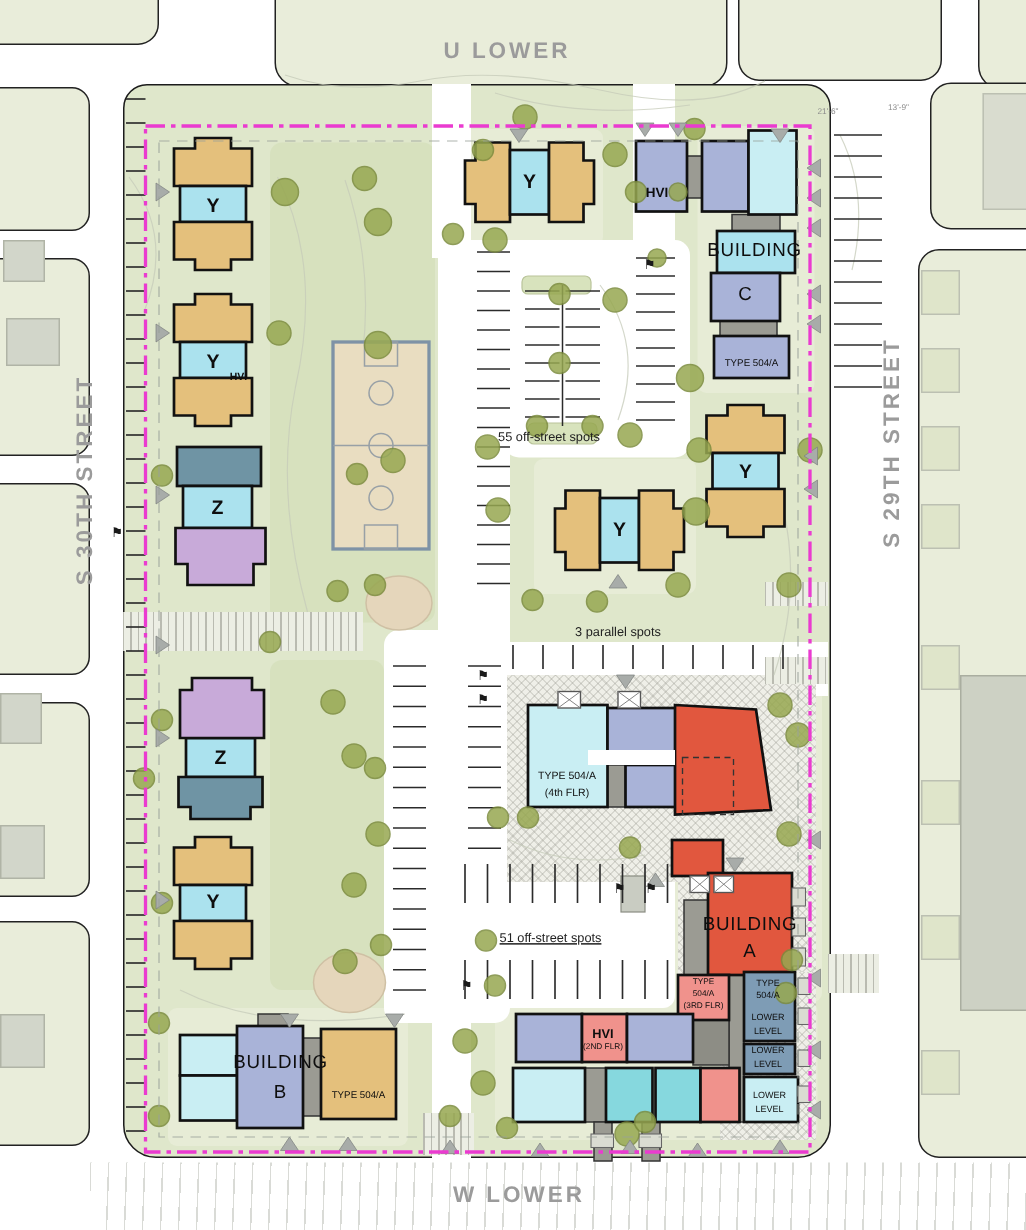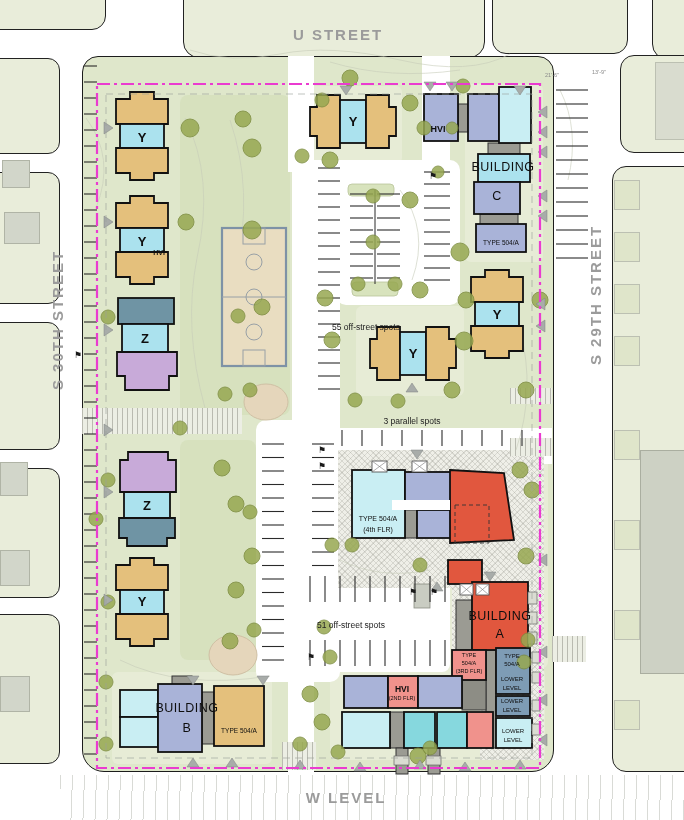--- a/index.html
+++ b/index.html
@@ -490,28 +490,28 @@
   </svg>
 
   <div class="dump" style="left:433px;top:176px;">⚑</div>
   <div class="dump" style="left:322px;top:450px;">⚑</div>
   <div class="dump" style="left:322px;top:466px;">⚑</div>
   <div class="dump" style="left:311px;top:657px;">⚑</div>
   <div class="dump" style="left:413px;top:592px;">⚑</div>
   <div class="dump" style="left:434px;top:592px;">⚑</div>
   <div class="dump" style="left:78px;top:355px;">⚑</div>
 
-  <div class="lbl street" style="left:338px;top:34px;">U STREET</div>
-  <div class="lbl street" style="left:346px;top:797px;">W LEVEL</div>
+  <div class="lbl street" style="left:338px;top:34px;">U LOWER</div>
+  <div class="lbl street" style="left:346px;top:797px;">W LOWER</div>
   <div class="lbl street vert" style="left:57px;top:320px;">S 30TH STREET</div>
   <div class="lbl street vert" style="left:595px;top:295px;">S 29TH STREET</div>
 
-  <div class="lbl note" style="left:366px;top:291px;margin-top:36px;">55 off-street spots</div>
+  <div class="lbl note" style="left:366px;top:291px;">55 off-street spots</div>
   <div class="lbl note" style="left:412px;top:421px;">3 parallel spots</div>
-  <div class="lbl note" style="left:351px;top:625px;">51 off-street spots</div>
+  <div class="lbl note" style="left:367px;top:625px;text-decoration:underline;">51 off-street spots</div>
 
   <div class="lbl unit" style="left:142px;top:137px;">Y</div>
   <div class="lbl unit" style="left:142px;top:241px;">Y</div>
   <div class="lbl tinyu" style="left:159px;top:252px;">HVI</div>
   <div class="lbl unit" style="left:145px;top:338px;">Z</div>
   <div class="lbl unit" style="left:147px;top:505px;">Z</div>
   <div class="lbl unit" style="left:142px;top:601px;">Y</div>
   <div class="lbl unit" style="left:497px;top:314px;">Y</div>
   <div class="lbl unit" style="left:353px;top:121px;">Y</div>
   <div class="lbl unit" style="left:413px;top:353px;">Y</div>

